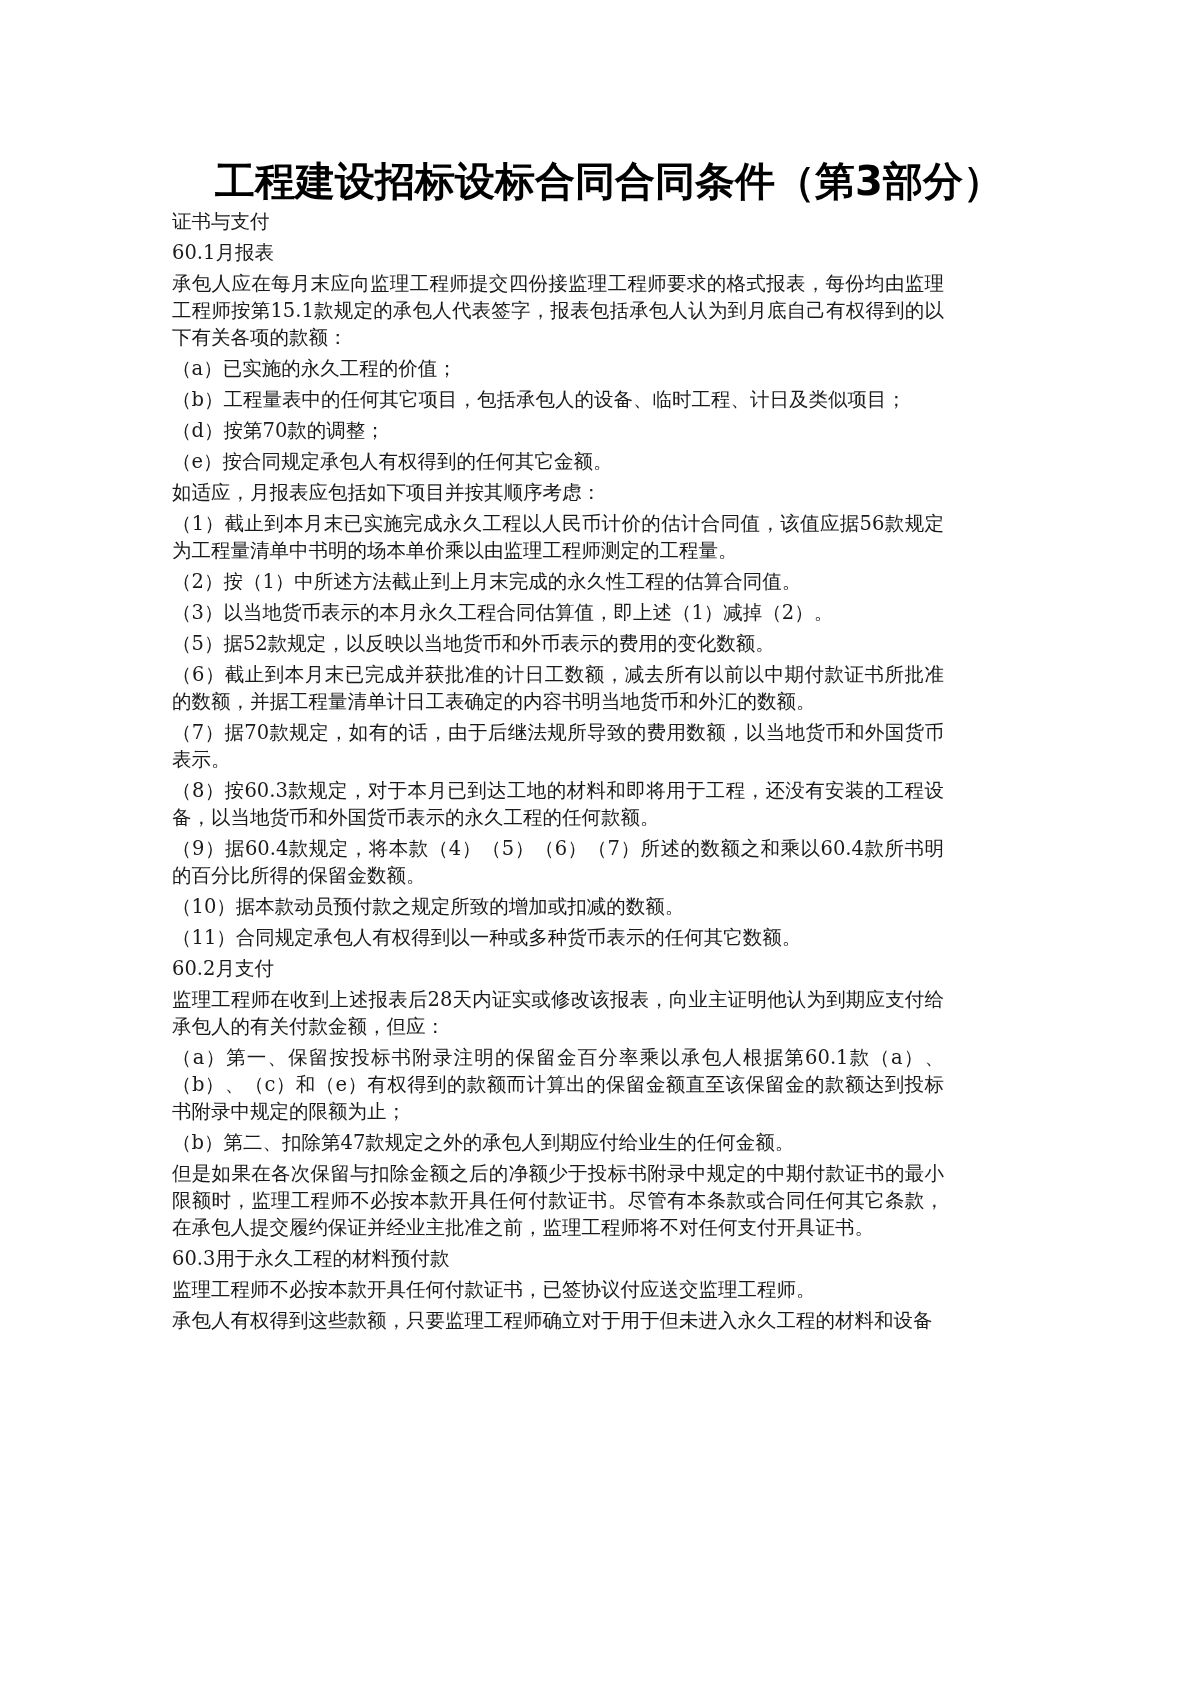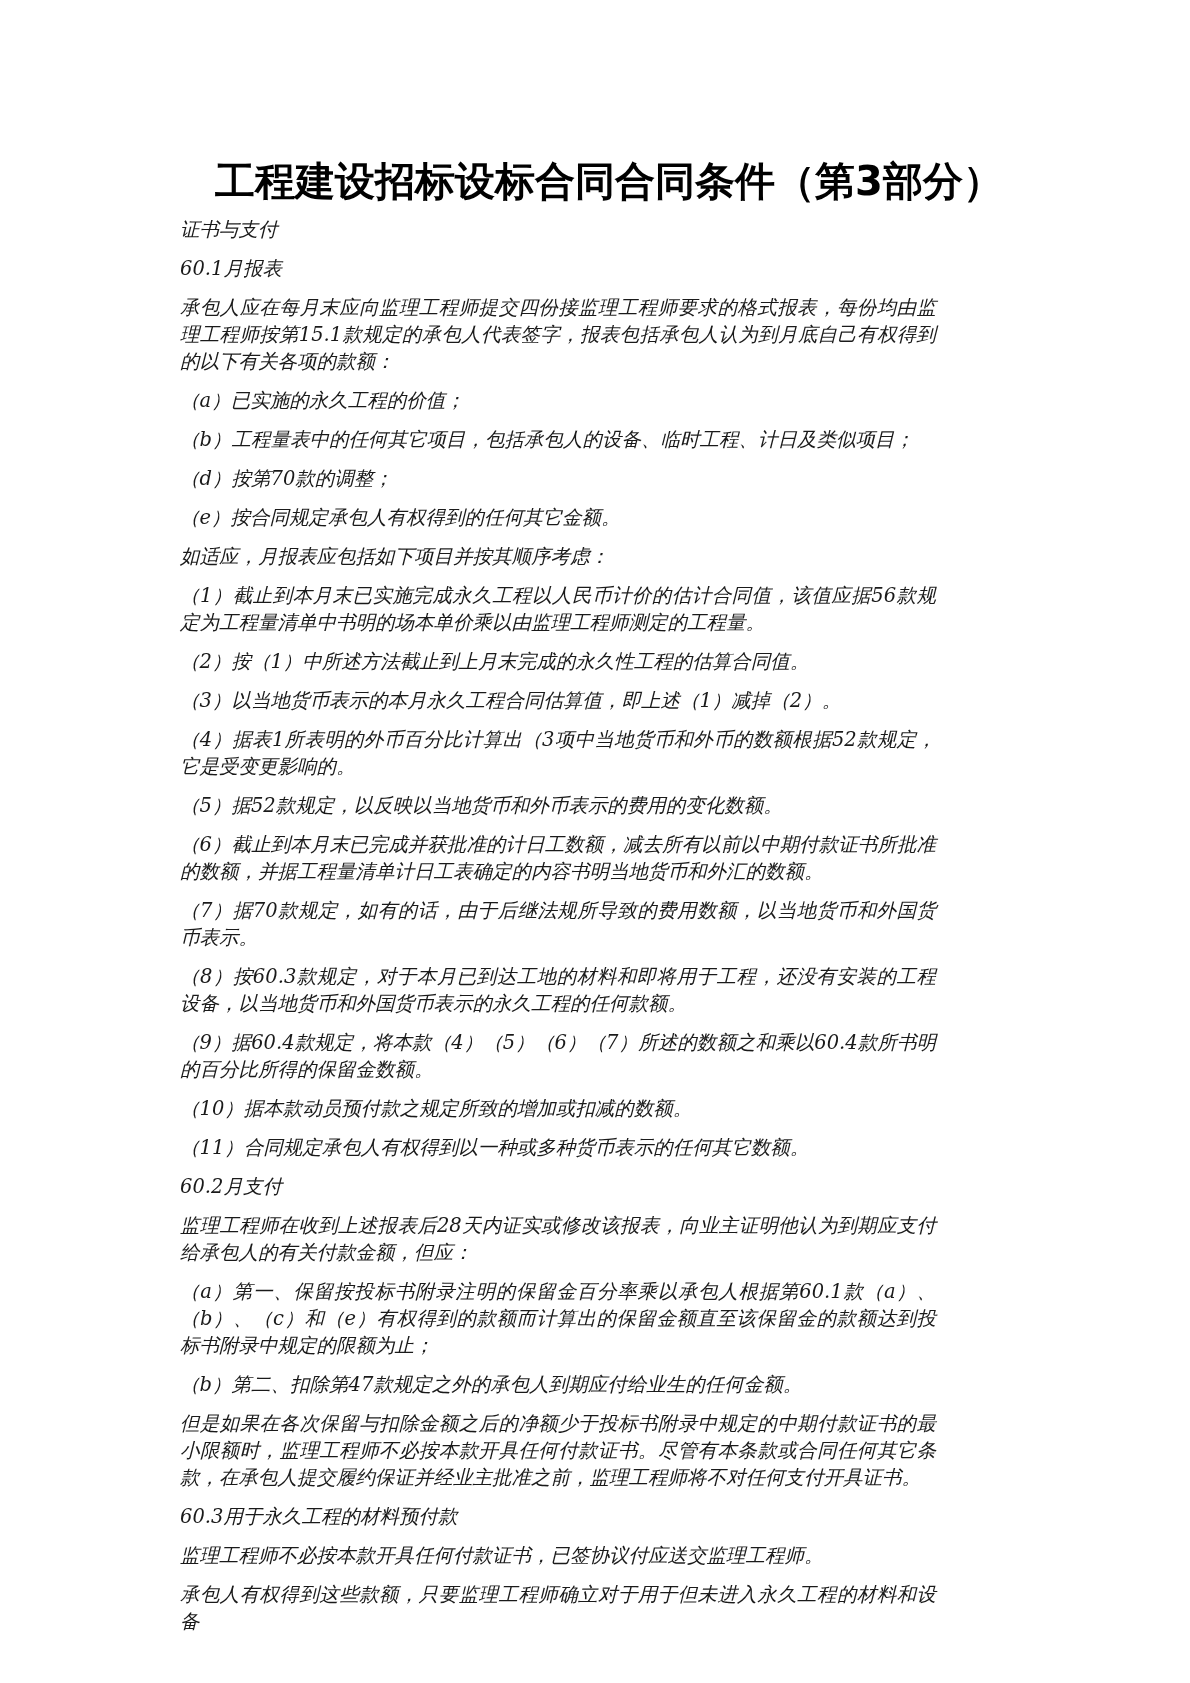--- a/index.html
+++ b/index.html
@@ -41,45 +41,43 @@
       position: absolute;
       left: 168px;
       top: 204px;
       width: 780px;
       font-family: "DejaVu Serif", serif;
       font-size: 19.5px;
       line-height: 27px;
       color: #1a1a1a;
     }
     .body p {
-      margin: 12px;
+      margin: 4px;
       padding: 0;
       text-align: justify;
       text-align-last: left;
-      font-style: italic;
     }
   </style>
 </head>
 <body>
 
 <div class="page">
   <h1 class="title">工程建设招标设标合同合同条件（第3部分）</h1>
   <div class="body">
     <p>证书与支付</p>
     <p>60.1月报表</p>
     <p>承包人应在每月末应向监理工程师提交四份接监理工程师要求的格式报表，每份均由监理工程师按第15.1款规定的承包人代表签字，报表包括承包人认为到月底自己有权得到的以下有关各项的款额：</p>
     <p>（a）已实施的永久工程的价值；</p>
     <p>（b）工程量表中的任何其它项目，包括承包人的设备、临时工程、计日及类似项目；</p>
     <p>（d）按第70款的调整；</p>
     <p>（e）按合同规定承包人有权得到的任何其它金额。</p>
     <p>如适应，月报表应包括如下项目并按其顺序考虑：</p>
     <p>（1）截止到本月末已实施完成永久工程以人民币计价的估计合同值，该值应据56款规定为工程量清单中书明的场本单价乘以由监理工程师测定的工程量。</p>
     <p>（2）按（1）中所述方法截止到上月末完成的永久性工程的估算合同值。</p>
     <p>（3）以当地货币表示的本月永久工程合同估算值，即上述（1）减掉（2）。</p>
-    <p>（4）据表1所表明的外币百分比计算出（3项中当地货币和外币的数额根据52款规定，它是受变更影响的。</p>
     <p>（5）据52款规定，以反映以当地货币和外币表示的费用的变化数额。</p>
     <p>（6）截止到本月末已完成并获批准的计日工数额，减去所有以前以中期付款证书所批准的数额，并据工程量清单计日工表确定的内容书明当地货币和外汇的数额。</p>
     <p>（7）据70款规定，如有的话，由于后继法规所导致的费用数额，以当地货币和外国货币表示。</p>
     <p>（8）按60.3款规定，对于本月已到达工地的材料和即将用于工程，还没有安装的工程设备，以当地货币和外国货币表示的永久工程的任何款额。</p>
     <p>（9）据60.4款规定，将本款（4）（5）（6）（7）所述的数额之和乘以60.4款所书明的百分比所得的保留金数额。</p>
     <p>（10）据本款动员预付款之规定所致的增加或扣减的数额。</p>
     <p>（11）合同规定承包人有权得到以一种或多种货币表示的任何其它数额。</p>
     <p>60.2月支付</p>
     <p>监理工程师在收到上述报表后28天内证实或修改该报表，向业主证明他认为到期应支付给承包人的有关付款金额，但应：</p>
     <p>（a）第一、保留按投标书附录注明的保留金百分率乘以承包人根据第60.1款（a）、（b）、（c）和（e）有权得到的款额而计算出的保留金额直至该保留金的款额达到投标书附录中规定的限额为止；</p>

